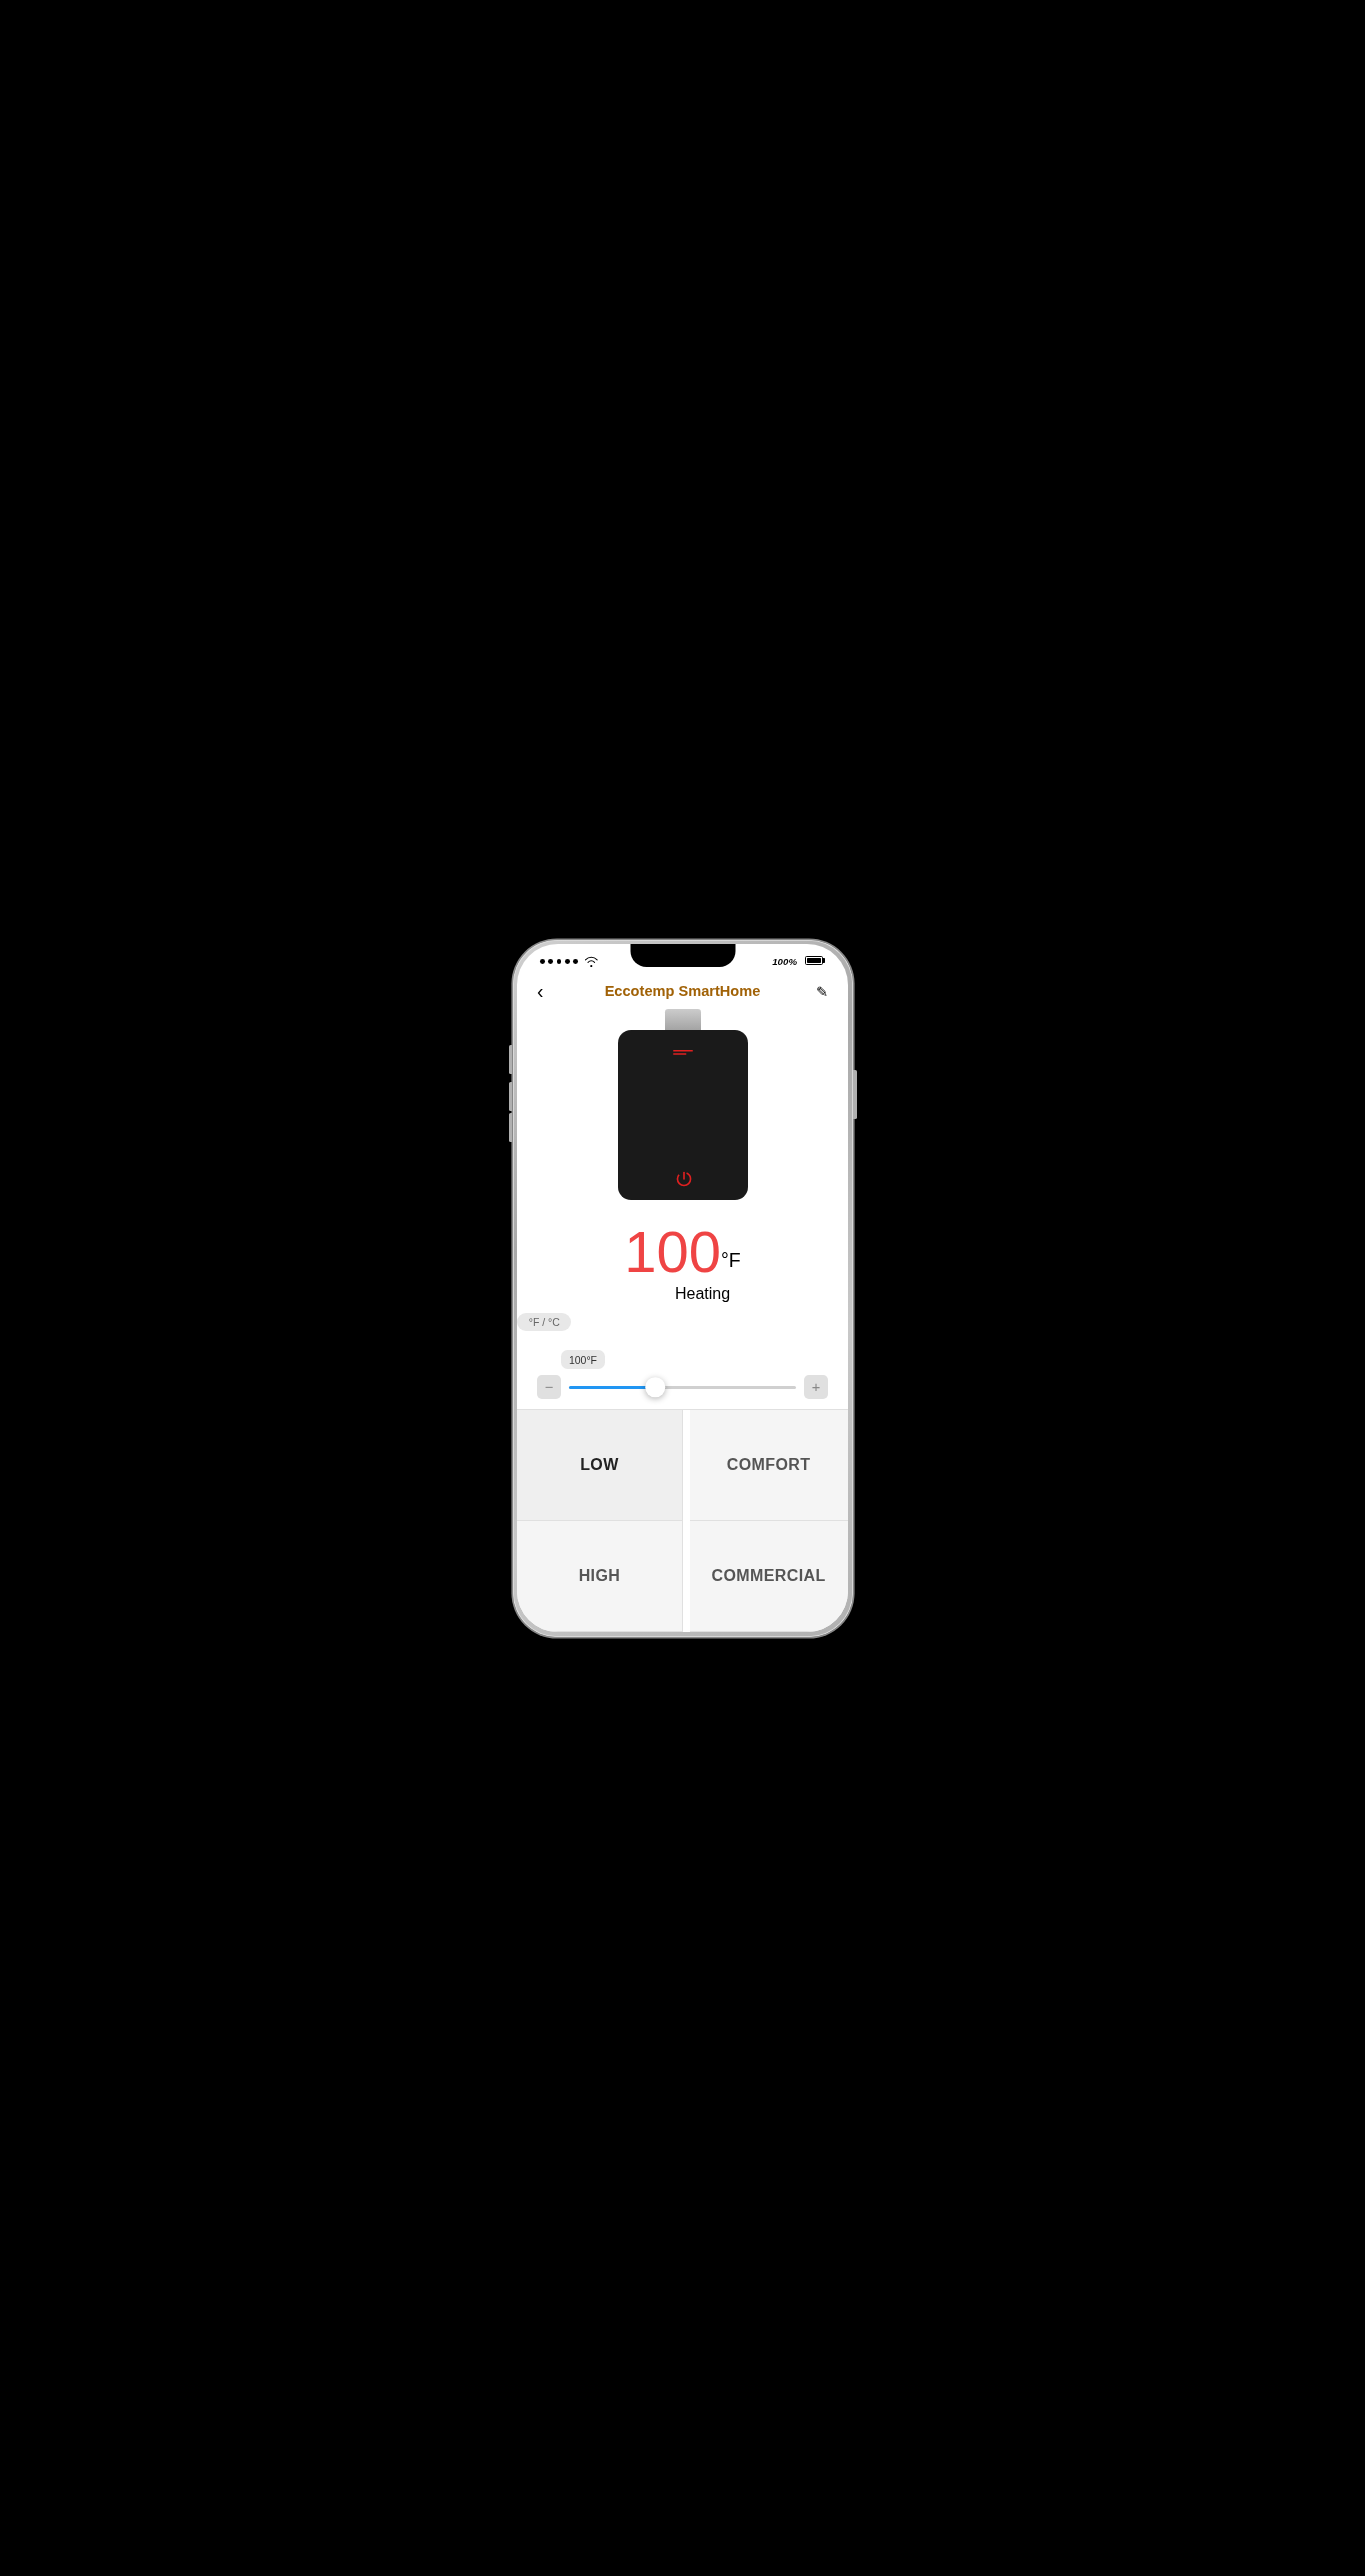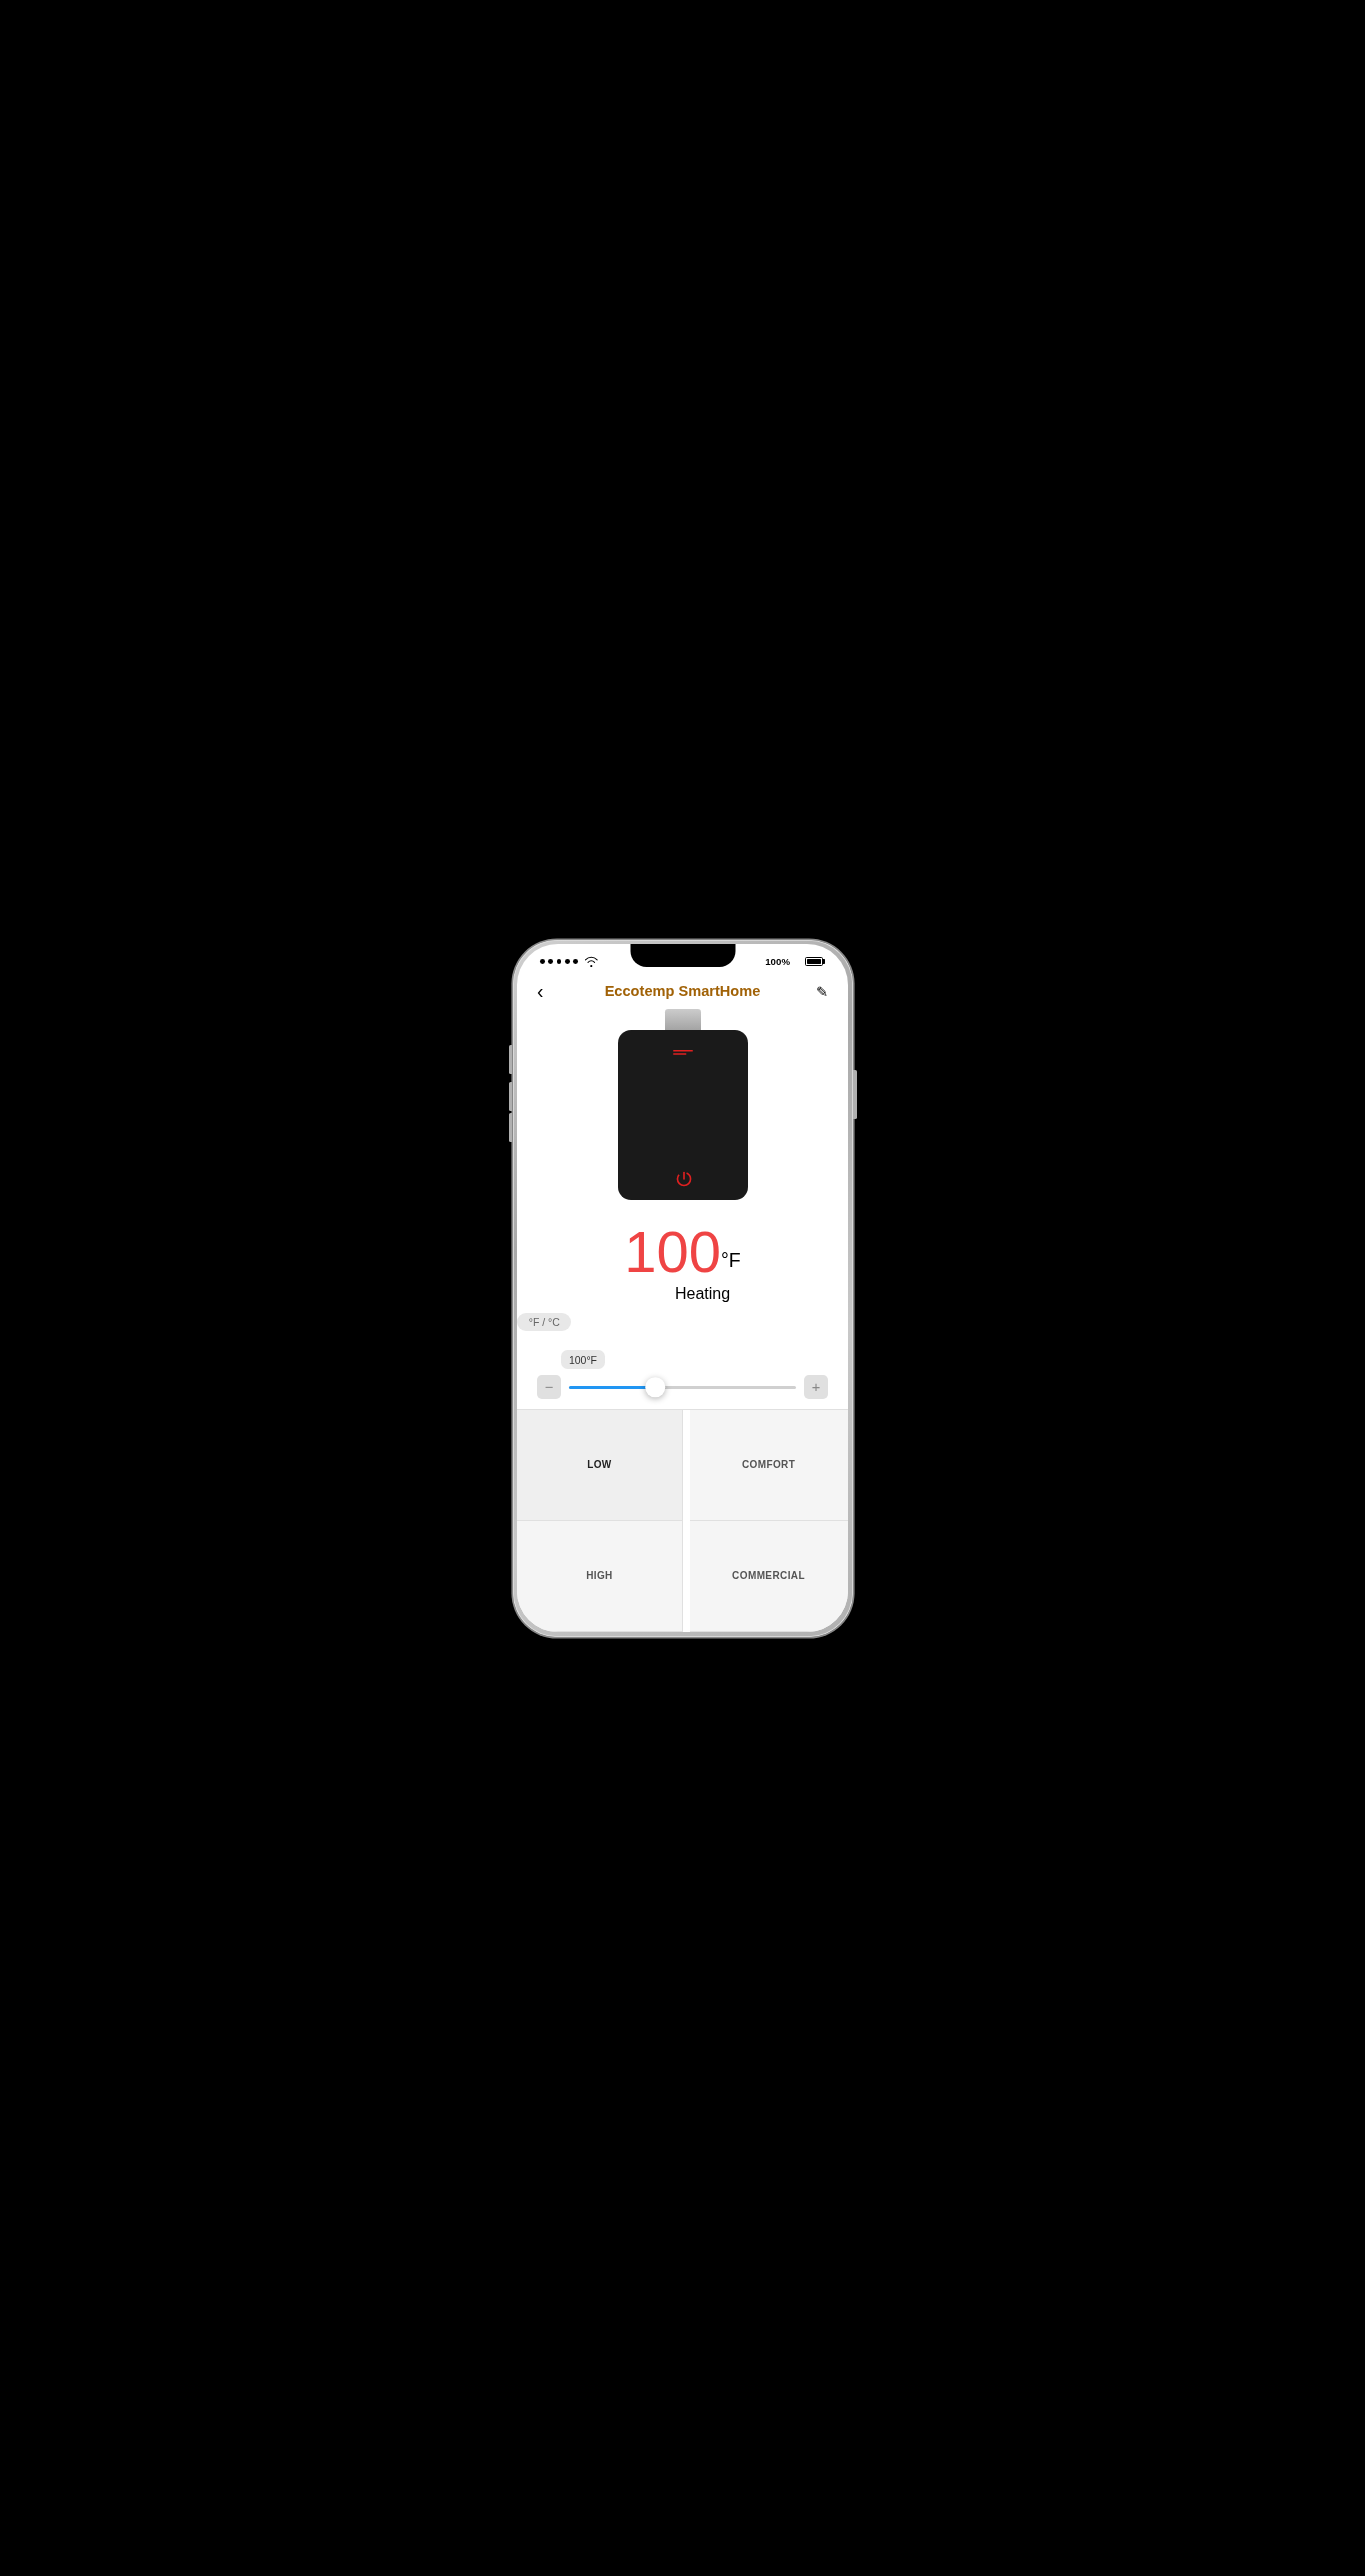--- a/index.html
+++ b/index.html
@@ -77,24 +77,25 @@
       border-radius: 50%;
     }
     .wifi-icon {
       width: 14.6px;
       height: 11.3px;
       display: inline-block;
       margin-left: 3.2px;
     }
     .status-right {
       display: flex;
-      align-items: center;
-      gap: 15px;
+      align-items: flex-start;
+      gap: 8px;
       font-size: 9.7px;
       font-weight: 600;
+      font-style: italic;
     }
     .battery-icon {
       display: flex;
       align-items: center;
     }
     .battery-body {
       width: 18px;
       height: 9px;
       border: 1.2px solid #000;
       border-radius: 1.6px;
@@ -319,21 +320,21 @@
       background: #f5f5f5;
     }
     .mode-cell:nth-child(2n) {
       border-right: none;
       margin-left: 7px;
     }
     .mode-cell:nth-child(1) {
       background: #efefef;
     }
     .mode-label {
-      font-size: 10px;
+      font-size: 16px;
       font-weight: 700;
       color: #555;
       letter-spacing: 0.4px;
     }
     .mode-label.active {
       color: #222;
       font-weight: 800;
     }
   </style>
 </head>

